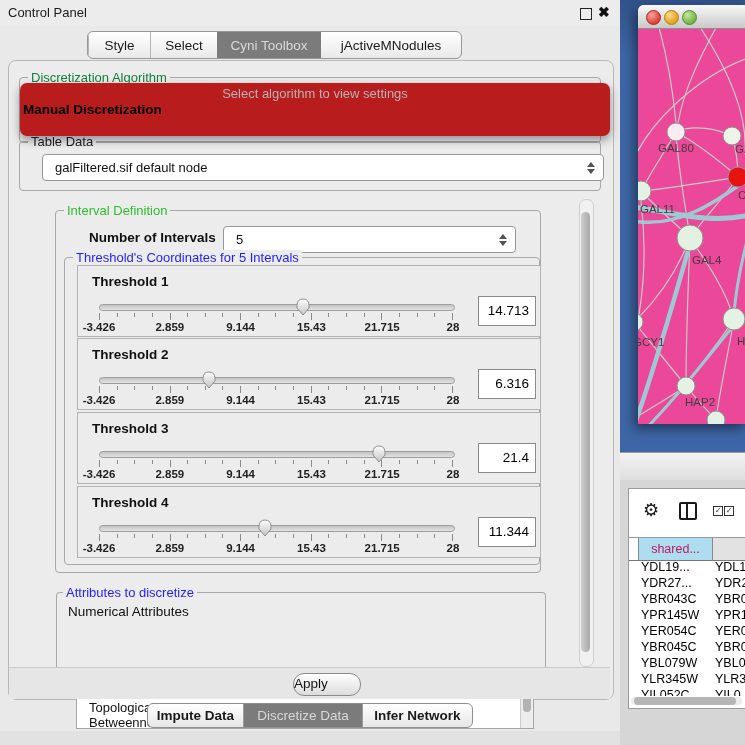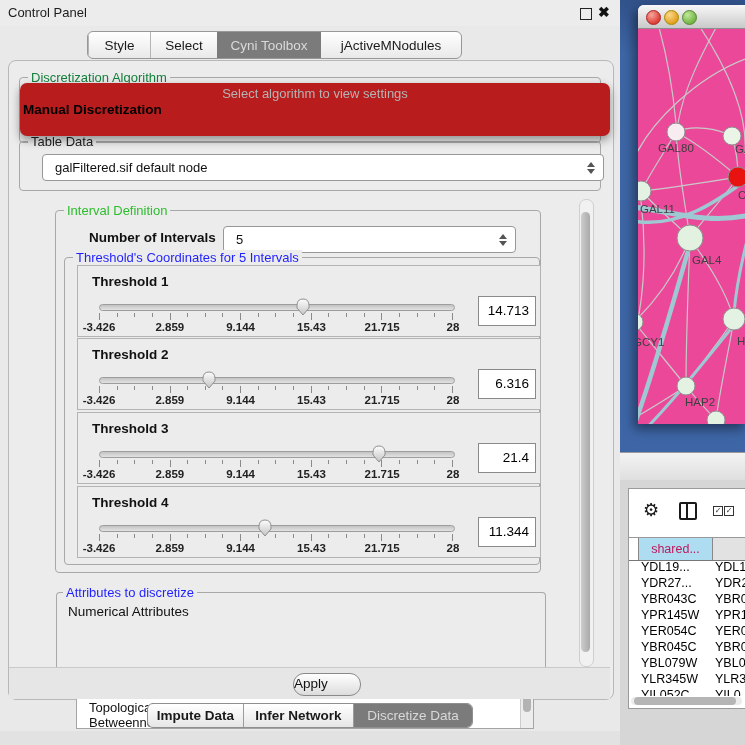--- a/index.html
+++ b/index.html
@@ -371,22 +371,22 @@
     <div class="abs" id="apply-btn" style="left:260px;top:612px;">Apply</div>
   </div>
 
   <div class="abs" id="popup">
     <div class="abs" id="popup-placeholder">Select algorithm to view settings</div>
     <div class="popup-item b" style="top:19px;">Manual Discretization</div>
   </div>
 
   <div class="abs" id="bottom-tabbar">
       <div class="btab" style="width: 95px;">Impute Data</div>
+      <div class="btab selected sep" style="width: 118px;">Discretize Data</div>
       <div class="btab sep" style="width: 109px;">Infer Network</div>
-      <div class="btab selected sep" style="width: 118px;">Discretize Data</div>
     </div>
   <div class="abs" id="below-strip"></div>
 
   <div class="abs" id="desktop"></div>
   <div class="abs" id="netwin">
     <div class="abs" id="netwin-titlebar">
       <div class="tl" id="tl-red"></div>
       <div class="tl" id="tl-yellow"></div>
       <div class="tl" id="tl-green"></div>
     </div>

